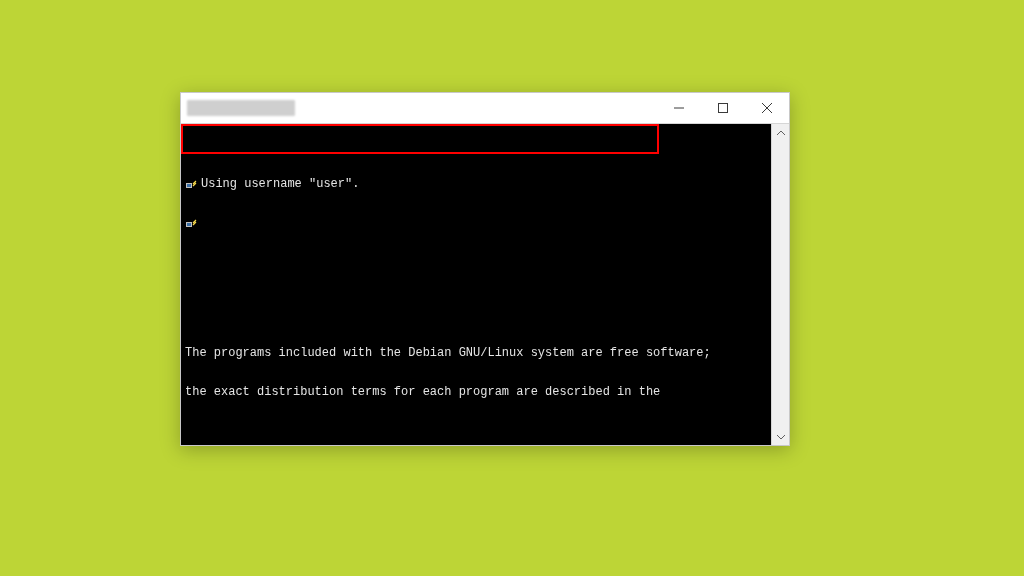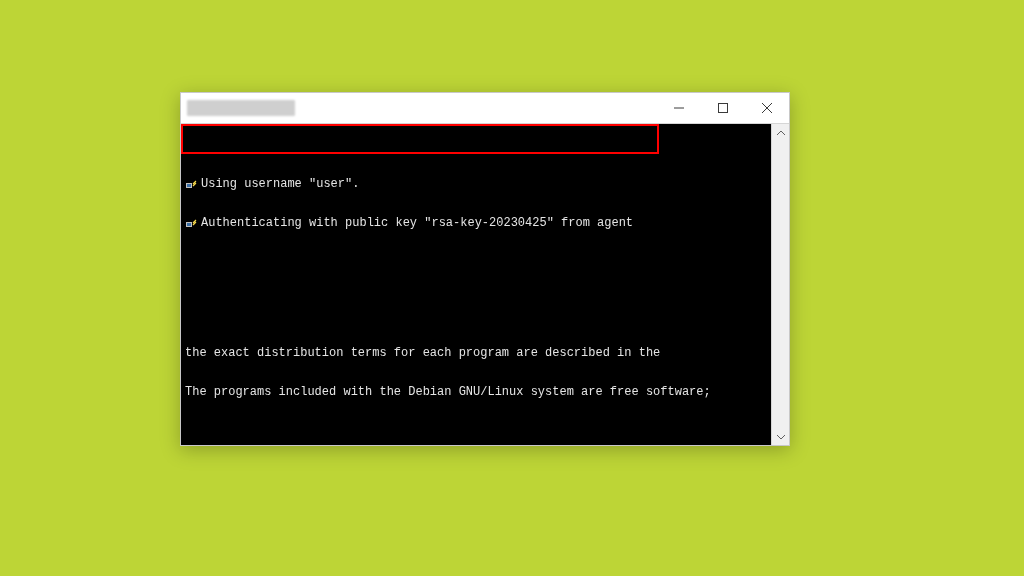--- a/index.html
+++ b/index.html
@@ -174,29 +174,28 @@
           <span class="txt">Using username "user".</span>
         </div>
         <div class="row">
           <span class="iconcell">
             <svg class="putty-icon" viewBox="0 0 12 12">
               <rect x="1" y="4" width="6" height="5" fill="#c0c0c0"></rect>
               <rect x="2" y="5" width="4" height="3" fill="#3b6ea5"></rect>
               <path d="M8 5 L11 2 M8 7 L11 4" stroke="#f6d94c" stroke-width="1.2"></path>
             </svg>
           </span>
-          <span class="txt">Authenticating with public key "rsa-key-20230425" from agent</span>
         </div>
 
         
 
         <div class="row"><span class="txt"></span></div>
 
+        <div class="row"><span class="txt">The programs included with the Debian GNU/Linux system are free software;</span></div>
         <div class="row"><span class="txt">the exact distribution terms for each program are described in the</span></div>
-        <div class="row"><span class="txt">The programs included with the Debian GNU/Linux system are free software;</span></div>
         
 
         
 
         
         
 
         
 
         

